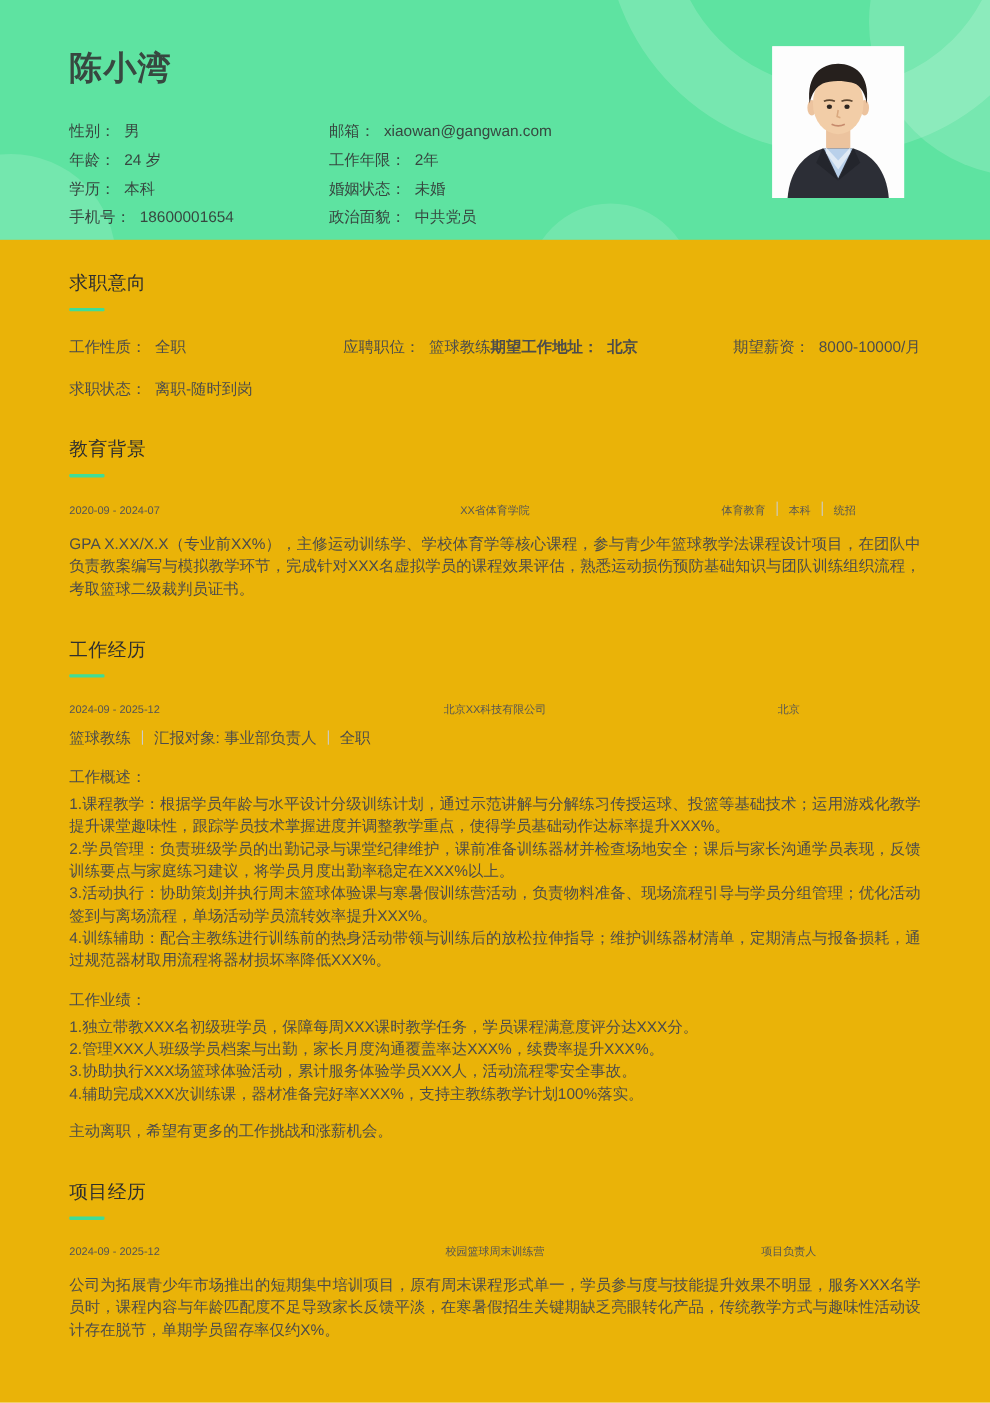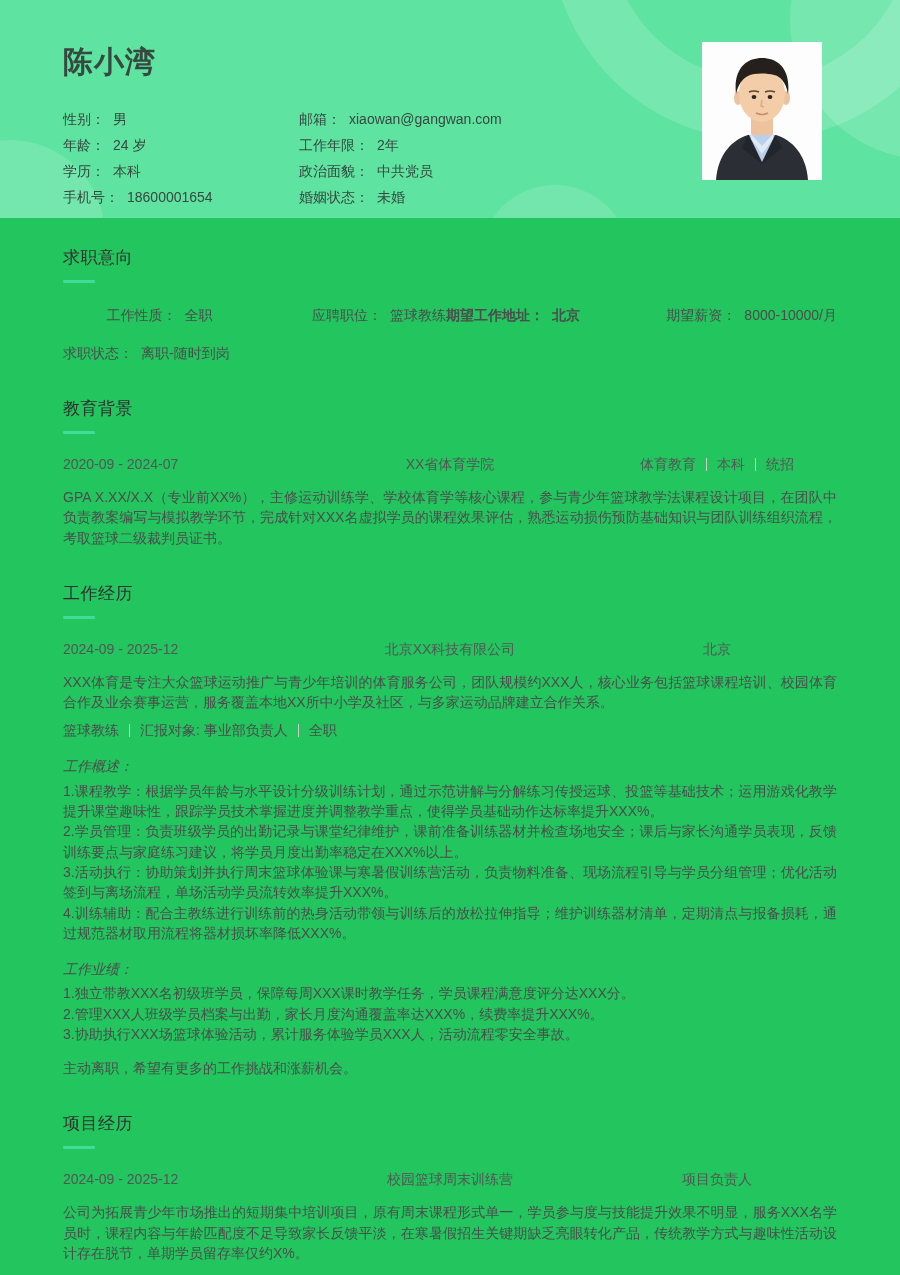--- a/index.html
+++ b/index.html
@@ -11,21 +11,21 @@
     --sep-color:#cccccc;
     --header-text:#374840;
   }
   *{margin:0;padding:0;box-sizing:border-box;}
   html,body{background:#ffffff;}
   body{
     font-family:"Liberation Sans","DejaVu Sans",sans-serif;
     width:900px;height:1275px;overflow:hidden;margin:0 auto;
     color:var(--body-color);
   }
-  .page{width:900px;height:1275px;overflow:hidden;background:#22c55e;position:relative;}
+  .page{width:900px;height:1275px;overflow:hidden;background:#eab308;position:relative;}
 
   
   .header{
     position:relative;height:218px;background:var(--header-bg);
     overflow:hidden;padding:42px 63px 0 63px;color:var(--header-text);
   }
   .deco{position:absolute;border-radius:50%;pointer-events:none;}
   .deco-ring{
     width:420px;height:420px;left:550px;top:-280px;
     border:60px solid rgba(255,255,255,0.16);background:transparent;
@@ -49,45 +49,45 @@
   
   .main{padding:28px 63px 0 63px;}
   .section-title{font-size:17px;font-weight:normal;color:var(--title-color);letter-spacing:0.5px;}
   .title-underline{width:32px;height:3px;background:var(--accent-green);margin-top:11px;border-radius:1px;}
   .section{margin-top:34px;}
   .section:first-child{margin-top:0;}
 
   .fields-row{display:flex;margin-top:24px;font-size:14px;color:var(--body-color);align-items:baseline;}
   .field{white-space:nowrap;}
   .field .lbl{margin-right:8px;}
-  .f1{width:193px;text-align:center;}
+  .f1{width:193px;}
   .f2{width:190px;text-align:right;}
   .f3{flex:1;font-weight:bold;}
   .f4{margin-left:auto;text-align:right;}
   .status-row{margin-top:20px;font-size:14px;}
   .status-row .lbl{margin-right:8px;}
 
   .entry-row{
     display:flex;align-items:baseline;margin-top:22px;
-    font-size:14px;color:var(--meta-color);
+    font-size:10px;color:var(--meta-color);
   }
   .entry-left{width:240px;}
   .entry-center{flex:1;text-align:center;}
   .entry-right{width:240px;text-align:center;}
   .sep{
     display:inline-block;width:1px;height:13px;background:var(--sep-color);
     margin:0 10px;vertical-align:-2px;
   }
   .para{
     margin-top:13px;font-size:14px;line-height:1.45;color:var(--body-color);
     text-align:justify;
   }
   .role-row{margin-top:10px;font-size:14px;color:var(--body-color);}
   .block{margin-top:16px;font-size:14px;line-height:1.45;color:var(--body-color);}
-  .block .block-label{margin-bottom:4px;font-style:italic;}
+  .block .block-label{margin-bottom:4px;}
   .block .item{text-align:justify;}
   .leave{margin-top:16px;font-size:14px;color:var(--body-color);font-family:Liberation Serif, serif;}
 </style>
 </head>
 <body>
 
 <div class="page">
 
   <div class="header">
     <div class="deco deco-ring"></div>
@@ -110,24 +110,24 @@
       <div class="info-item">
         <span class="lbl">手机号：</span><span>18600001654</span>
       </div>
       <div class="info-item">
         <span class="lbl">邮箱：</span><span>xiaowan@gangwan.com</span>
       </div>
       <div class="info-item">
         <span class="lbl">工作年限：</span><span>2年</span>
       </div>
       <div class="info-item">
+        <span class="lbl">婚姻状态：</span><span>未婚</span>
+      </div>
+      <div class="info-item">
         <span class="lbl">政治面貌：</span><span>中共党员</span>
-      </div>
-      <div class="info-item">
-        <span class="lbl">婚姻状态：</span><span>未婚</span>
       </div>
     </div>
 
     <div class="photo">
       <svg width="120" height="138" viewBox="0 0 120 138" xmlns="http://www.w3.org/2000/svg">
         <rect x="0" y="0" width="120" height="138" fill="#fdfdfd"></rect>
 
         <rect x="49" y="74" width="22" height="22" fill="#ecc39e"></rect>
 
         <path d="M14 138 C16 112 30 98 46 93 L74 93 C90 98 104 112 106 138 Z" fill="#2c2e36"></path>
@@ -194,36 +194,36 @@
     </div>
 
     <div class="section">
       <div class="section-title">工作经历</div>
       <div class="title-underline"></div>
       <div class="entry-row">
         <div class="entry-left">2024-09 - 2025-12</div>
         <div class="entry-center">北京XX科技有限公司</div>
         <div class="entry-right">北京</div>
       </div>
-      <div class="para">XXX体育是专注大众篮球运动推广与青少年培训的体育服务公司，团队规模约XXX人，核心业务包括篮球课程培训、校园体育合作及业余赛事运营，服务覆盖本地XX所中小学及社区，与多家运动品牌建立合作关系。</div>
       <div class="role-row">
         <span>篮球教练</span><span class="sep"></span><span>汇报对象: 事业部负责人</span><span class="sep"></span><span>全职</span>
       </div>
       <div class="block">
         <div class="block-label">工作概述：</div>
         <div class="item">1.课程教学：根据学员年龄与水平设计分级训练计划，通过示范讲解与分解练习传授运球、投篮等基础技术；运用游戏化教学提升课堂趣味性，跟踪学员技术掌握进度并调整教学重点，使得学员基础动作达标率提升XXX%。</div>
         <div class="item">2.学员管理：负责班级学员的出勤记录与课堂纪律维护，课前准备训练器材并检查场地安全；课后与家长沟通学员表现，反馈训练要点与家庭练习建议，将学员月度出勤率稳定在XXX%以上。</div>
         <div class="item">3.活动执行：协助策划并执行周末篮球体验课与寒暑假训练营活动，负责物料准备、现场流程引导与学员分组管理；优化活动签到与离场流程，单场活动学员流转效率提升XXX%。</div>
         <div class="item">4.训练辅助：配合主教练进行训练前的热身活动带领与训练后的放松拉伸指导；维护训练器材清单，定期清点与报备损耗，通过规范器材取用流程将器材损坏率降低XXX%。</div>
       </div>
       <div class="block">
         <div class="block-label">工作业绩：</div>
         <div class="item">1.独立带教XXX名初级班学员，保障每周XXX课时教学任务，学员课程满意度评分达XXX分。</div>
         <div class="item">2.管理XXX人班级学员档案与出勤，家长月度沟通覆盖率达XXX%，续费率提升XXX%。</div>
         <div class="item">3.协助执行XXX场篮球体验活动，累计服务体验学员XXX人，活动流程零安全事故。</div>
+        <div class="item">4.辅助完成XXX次训练课，器材准备完好率XXX%，支持主教练教学计划100%落实。</div>
       </div>
       <div class="leave">主动离职，希望有更多的工作挑战和涨薪机会。</div>
     </div>
 
     <div class="section">
       <div class="section-title">项目经历</div>
       <div class="title-underline"></div>
       <div class="entry-row">
         <div class="entry-left">2024-09 - 2025-12</div>
         <div class="entry-center">校园篮球周末训练营</div>

